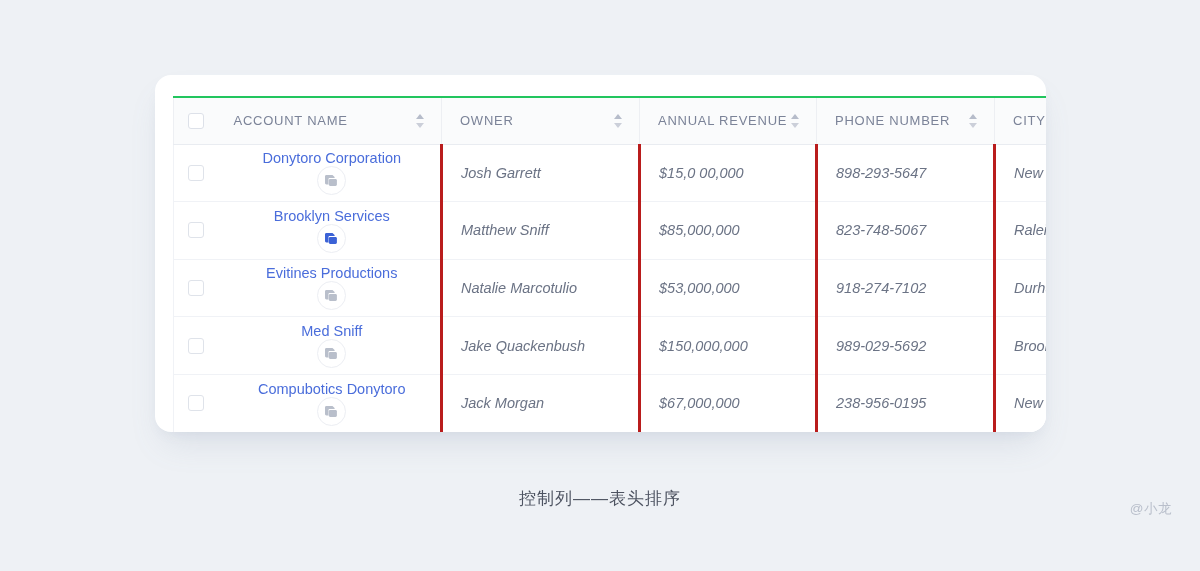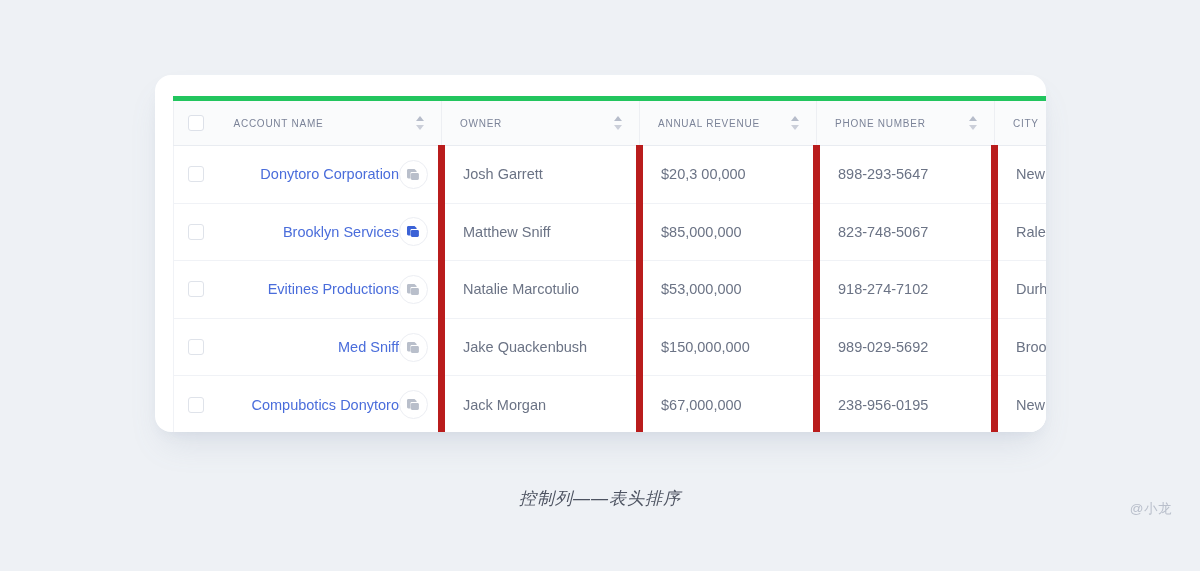--- a/index.html
+++ b/index.html
@@ -50,23 +50,23 @@
   col.c-acct  { width: 226px; }
   col.c-own   { width: 198px; }
   col.c-rev   { width: 177px; }
   col.c-phone { width: 178px; }
   col.c-city  { width: 189px; }
 
   
   thead tr { height: 47px; }
   thead th {
     background: #fafbfc;
-    border-top: 5px solid #22c55e;
+    border-top: 2px solid #22c55e;
     border-bottom: 1px solid #e9ecf1;
-    font-size: 10px;
+    font-size: 13px;
     letter-spacing: 0.75px;
     color: #7b8398;
     font-weight: 400;
     position: relative;
   }
   thead th.sep  { border-left: 1px solid #edeff3; }
   thead th.first{ border-left: 1px solid #edeff3; }
   thead th.last { border-right: 1px solid #edeff3; }
 
   .th-inner {
@@ -98,42 +98,43 @@
 
   
   tbody tr { height: 57.6px; }
   tbody td {
     border-bottom: 1px solid #f0f2f6;
     font-size: 14.5px;
     color: #6b7385;
     background: #fff;
   }
   tbody tr:last-child td { border-bottom: none; }
-  tbody td.sep   { border-left: 7px solid #b91c1c; }
+  tbody td.sep   { border-left: 3px solid #b91c1c; font-style: italic; }
   tbody td.first { border-left: 1px solid #f0f2f6; }
   tbody td.last  { border-right: 1px solid #f0f2f6; }
   td.pad-l { padding-left: 18px !important; }
 
   
   .cbox {
     width: 16px; height: 16px;
     border: 1px solid #dfe3ea;
     border-radius: 3px;
     background: #fff;
     margin-left: 14px;
     box-sizing: border-box;
   }
   thead .cbox { border-color: #dde1e9; }
 
   
   .acct-cell {
     display: flex;
     align-items: center;
-    justify-content: flex-end;
+    justify-content: flex-start;
     padding-right: 10px;
+    flex-direction: column;
   }
   .acct-link {
     color: #4a6ddb;
     font-size: 14.5px;
     white-space: nowrap;
   }
 
   
   .icon-btn {
     flex: none;
@@ -152,21 +153,20 @@
 
   
   .caption {
     position: absolute;
     left: 0; right: 0;
     top: 487px;
     text-align: center;
     font-size: 17px;
     color: #4d5361;
     letter-spacing: 1px;
-    font-style: italic;
   }
   .watermark {
     position: absolute;
     right: 28px;
     top: 500px;
     font-size: 13.5px;
     color: #b9bfcb;
     letter-spacing: 0.5px;
   }
 </style>
@@ -249,21 +249,21 @@
               <span class="acct-link">Donytoro Corporation</span>
               <span class="icon-btn">
                 <svg class="copy-ico" width="13" height="11" viewBox="0 0 13 11" xmlns="http://www.w3.org/2000/svg">
                   <path fill="#b9bfcb" d="M1.4 0h6.1l2.1 2.1v1.0H4.6c-.6 0-1.1.5-1.1 1.1v5.2H1.4C.6 9.4 0 8.8 0 8.1V1.3C0 .6.6 0 1.4 0z"></path>
                   <path fill="#b9bfcb" d="M5.2 4.0h5.3c.8 0 1.4.6 1.4 1.3v4.3c0 .7-.6 1.3-1.4 1.3H5.2c-.8 0-1.4-.6-1.4-1.3V5.3c0-.7.6-1.3 1.4-1.3z"></path>
                 </svg>
               </span>
             </div>
           </td>
           <td class="sep pad-l">Josh Garrett</td>
-          <td class="sep pad-l">$20,3 00,000</td>
+          <td class="sep pad-l">$15,0 00,000</td>
           <td class="sep pad-l">898-293-5647</td>
           <td class="sep last"><span class="city-text">New York</span></td>
         </tr>
         <tr>
           <td class="first">
             <div class="cbox"></div>
           </td>
           <td class="pad-l">
             <div class="acct-cell">
               <span class="acct-link">Brooklyn Services</span>

